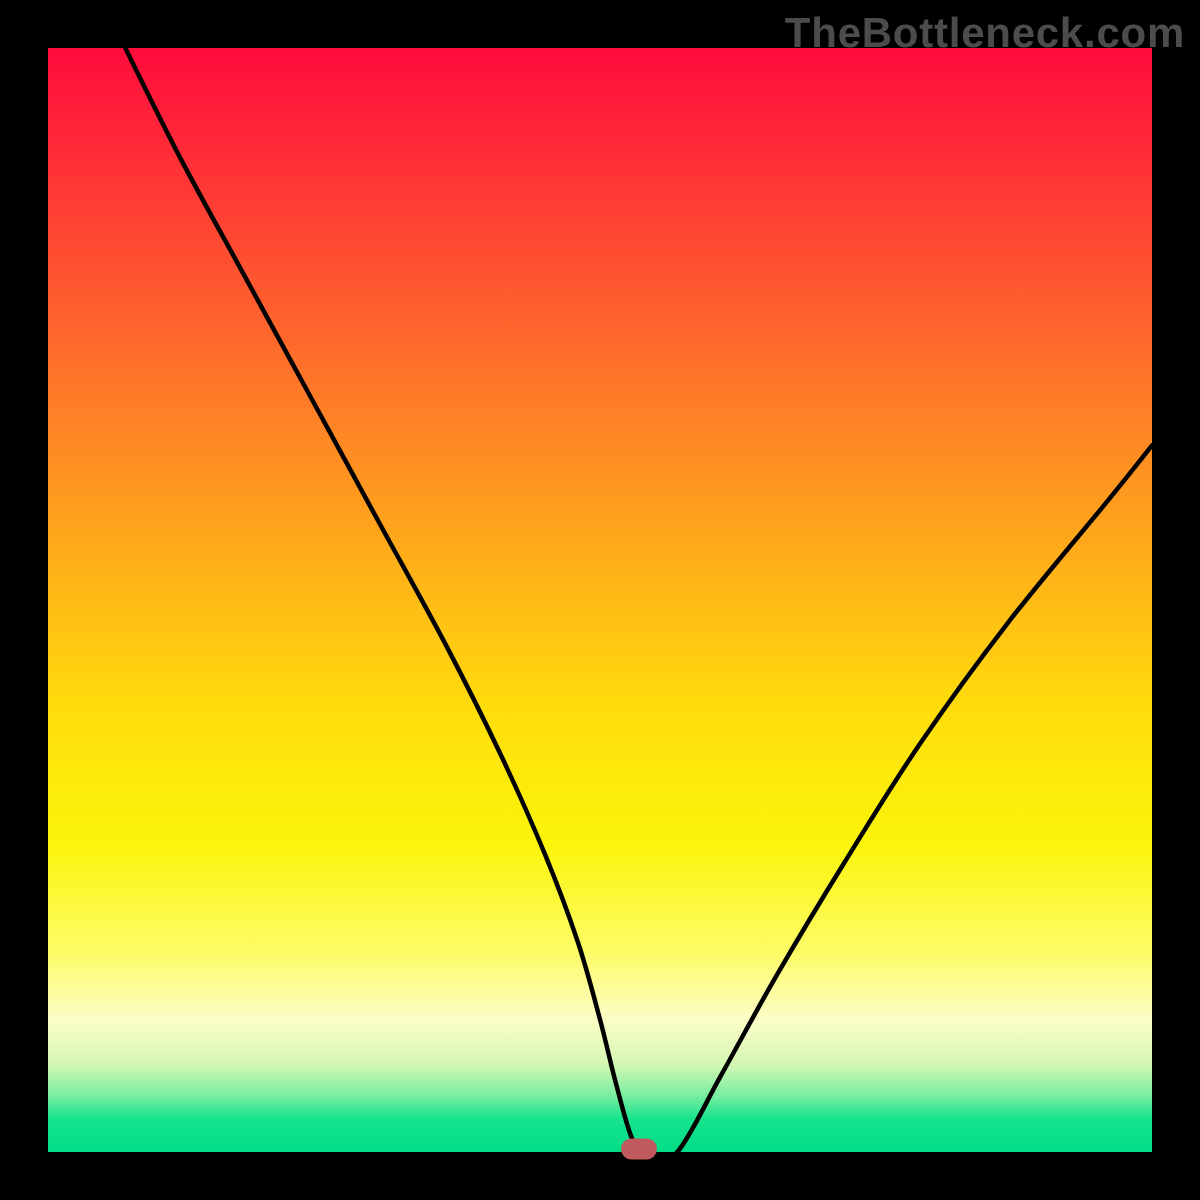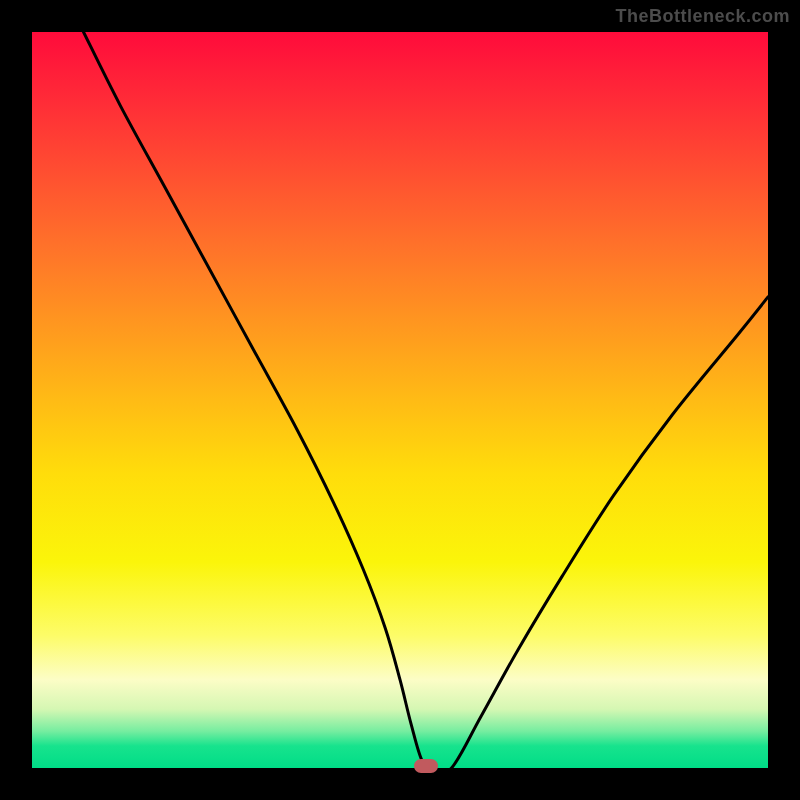--- a/index.html
+++ b/index.html
@@ -12,21 +12,21 @@
     #ff981f 40%,
     #ffbb15 50%,
     #ffdd0b 60%,
     #fbf50a 72%,
     #fdfc68 82%,
     #fcfdc6 88%,
     #d5f7b3 92%,
     #76eda0 95%,
     #17e38d 97%,
     #00dd87 100%)}
-  .watermark{position:absolute;top:6px;right:10px;color:#4c4c4c;font-size:18px;font-weight:bold;letter-spacing:0.5px}
+  .watermark{position:absolute;top:6px;right:10px;color:#4c4c4c;font-size:28px;font-weight:bold;letter-spacing:0.5px}
   .curve-svg{position:absolute;left:32px;top:32px;width:736px;height:736px}
   .marker{position:absolute;width:24px;height:14px;background:#c15a5e;border-radius:7px}
 </style>
 </head>
 <body>
 
 <div class="chart-container">
   <div class="watermark">TheBottleneck.com</div>
   <div class="plot-area"></div>
   <svg class="curve-svg" viewBox="0 0 736 736" preserveAspectRatio="none">

